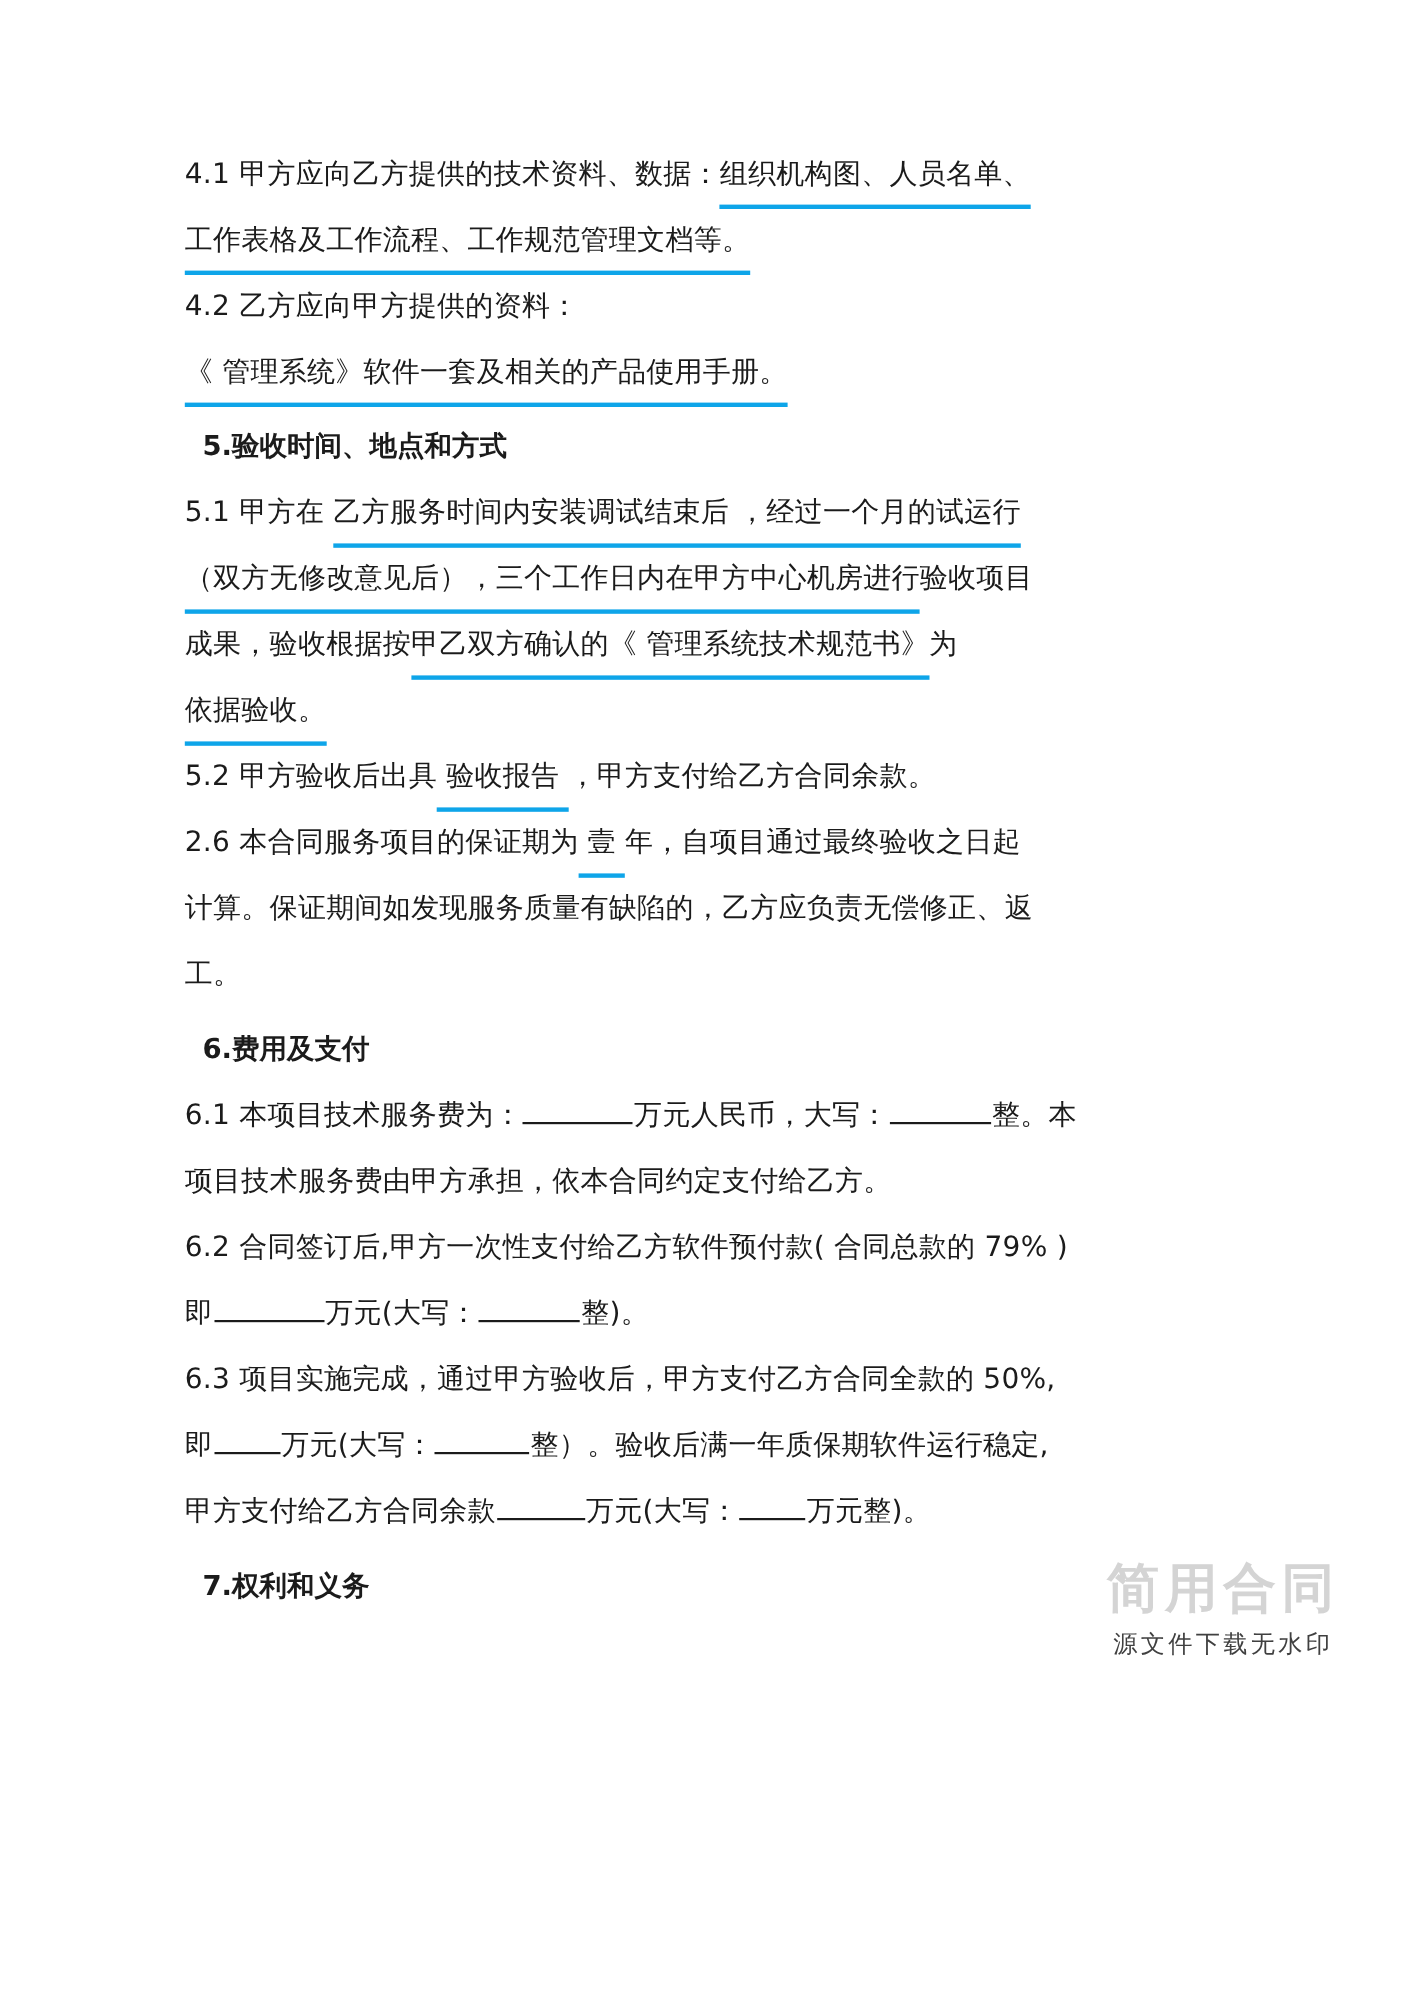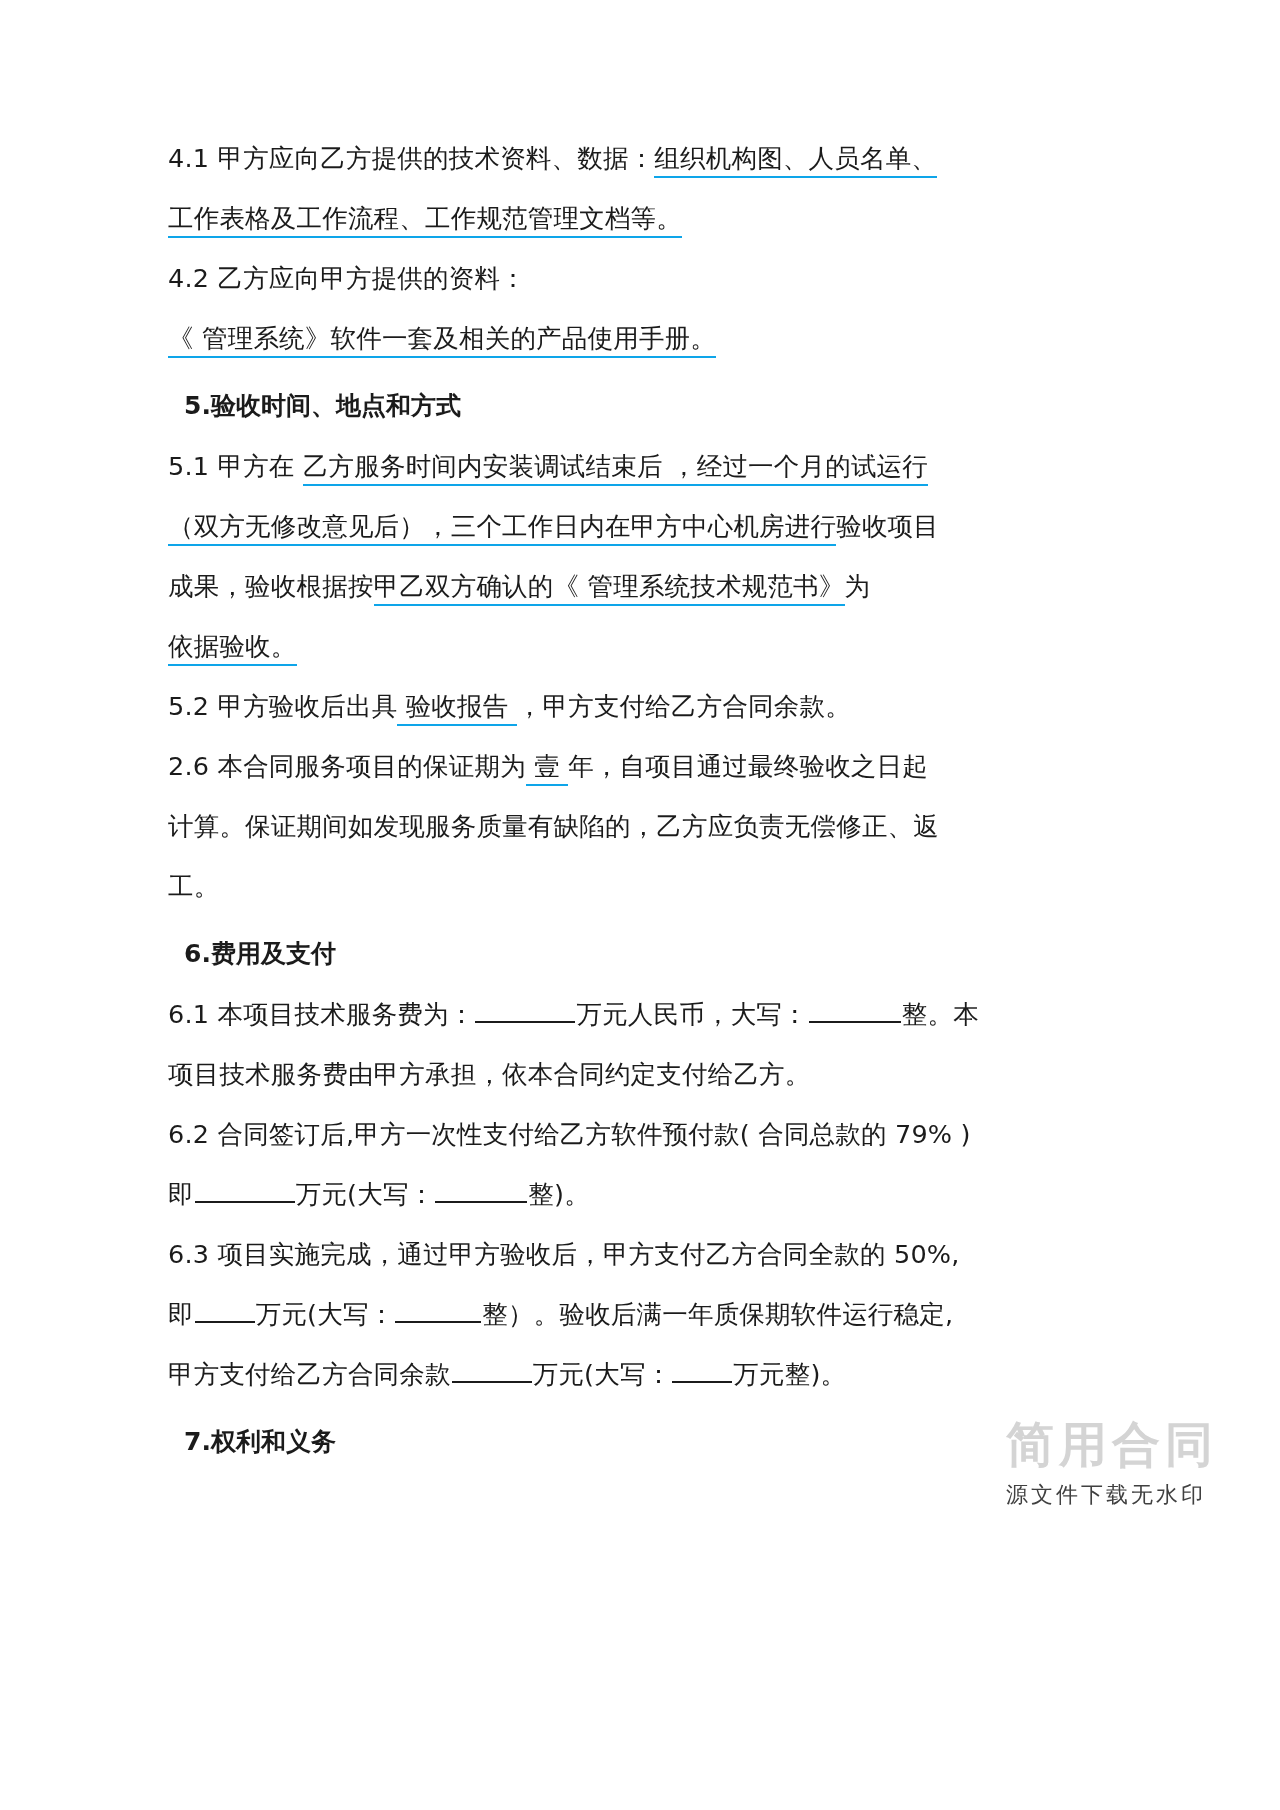--- a/index.html
+++ b/index.html
@@ -43,22 +43,22 @@
   }
   .line {
     display: block;
     height: 60px;
     line-height: 60px;
     white-space: nowrap;
     color: #1b1b1b;
   }
   
   .u {
-    border-bottom: 2px solid #0ea5e9;
-    padding-bottom: 3px;
+    border-bottom: 4px solid #0ea5e9;
+    padding-bottom: 13px;
   }
   
   .blank {
     display: inline-block;
     border-bottom: 2px solid #1b1b1b;
     vertical-align: baseline;
     height: 1.05em;
     margin: 0 1px;
   }
   .blank.w100 { width: 100px; }
@@ -66,21 +66,21 @@
   .blank.w86  { width: 86px; }
   .blank.w80  { width: 80px; }
   .blank.w60  { width: 60px; }
   .spacer-sm { height: 8px; }
 
   
   .watermark {
     position: absolute;
     right: 62px;
     bottom: 300px;
-    text-align: left;
+    text-align: center;
     pointer-events: none;
     user-select: none;
   }
   .wm-main {
     font-size: 48px;
     font-weight: 700;
     letter-spacing: 5px;
     color: #d4d4d4;
     line-height: 1.15;
     font-family: "DejaVu Sans", "Liberation Sans", sans-serif;

